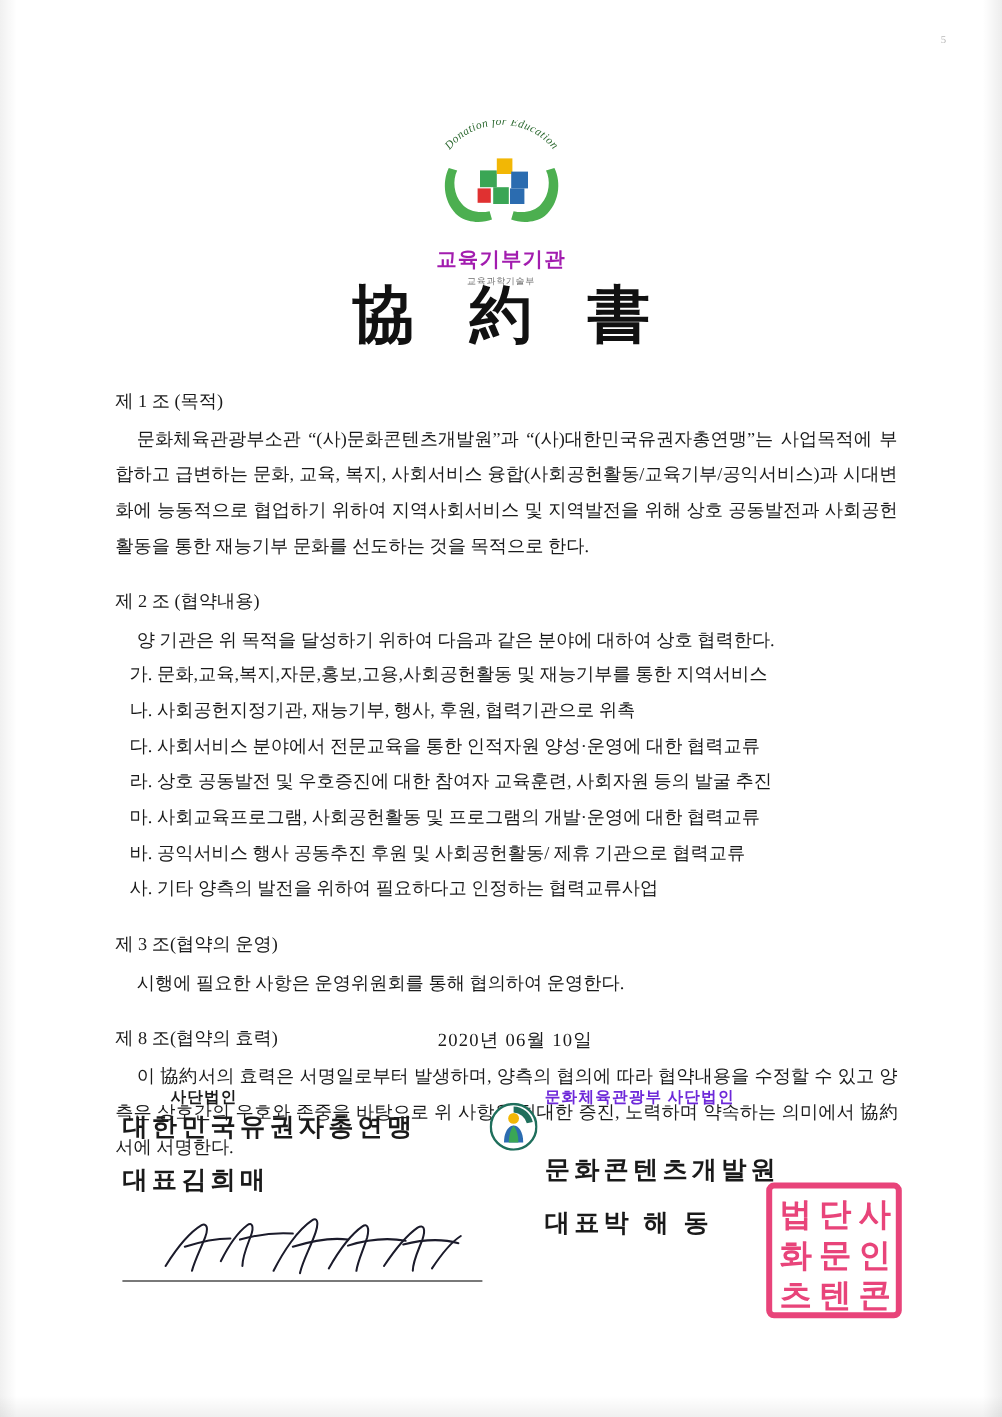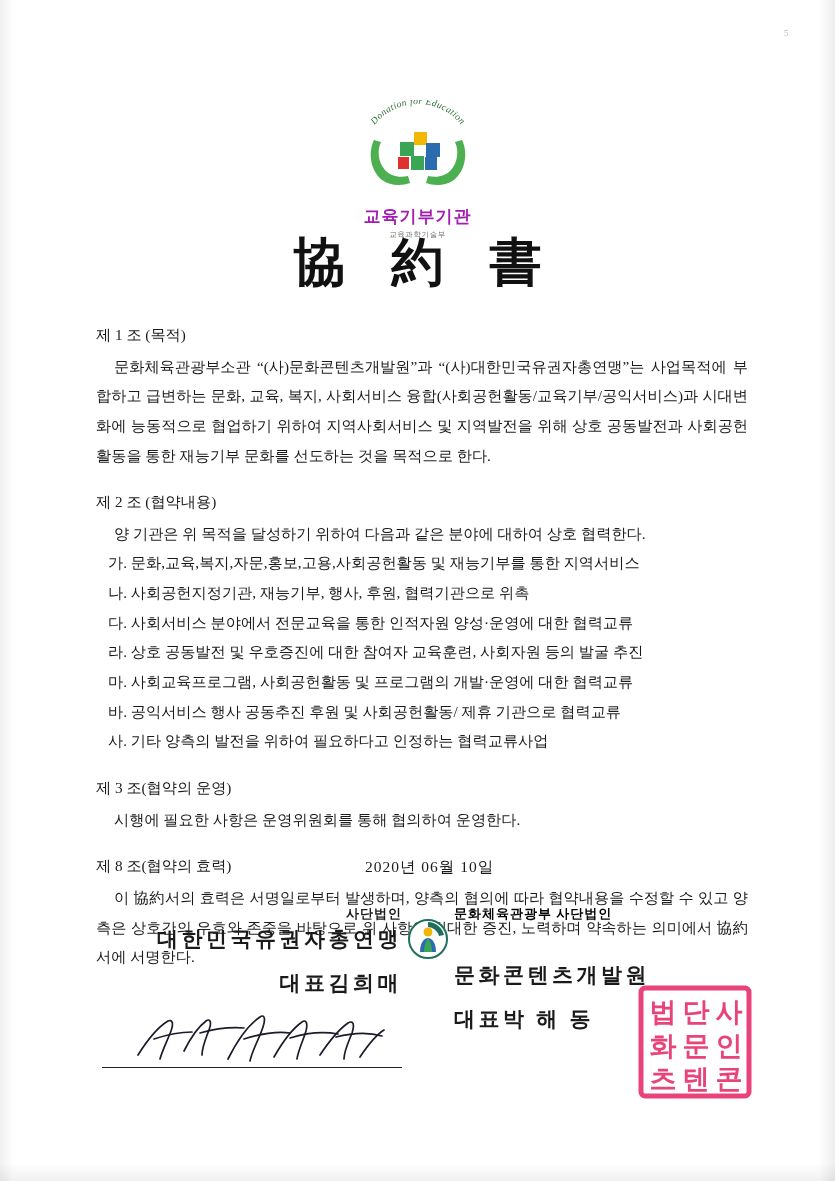--- a/index.html
+++ b/index.html
@@ -146,21 +146,21 @@
     position: absolute;
     top: 905px;
     left: 96px;
     width: 660px;
     height: 210px;
   }
   .sig-col {
     position: absolute;
     top: 0;
   }
-  .sig-left { left: 6px; width: 300px; text-align: right; }
+  .sig-left { left: 6px; width: 300px; }
   .sig-right { left: 312px; width: 345px; }
 
   .sig-kind {
     font-size: 13px;
     font-weight: bold;
     letter-spacing: 1px;
   }
   .sig-left .sig-kind { margin-left: 40px; }
   .sig-org {
     font-size: 21px;
@@ -169,21 +169,21 @@
     margin-top: 2px;
     white-space: nowrap;
   }
   .sig-rep {
     font-size: 21px;
     font-weight: bold;
     letter-spacing: 3.5px;
     margin-top: 16px;
     white-space: nowrap;
   }
-  .sig-right .sig-kind { margin-left: 46px; color: #000000; }
+  .sig-right .sig-kind { margin-left: 46px; color: #6d28d9; }
   .sig-right .sig-org { margin-left: 46px; margin-top: 38px; }
   .sig-right .sig-rep { margin-left: 46px; }
 
   .mini-logo {
     position: absolute;
     left: 0;
     top: 14px;
     width: 40px;
     height: 40px;
   }

